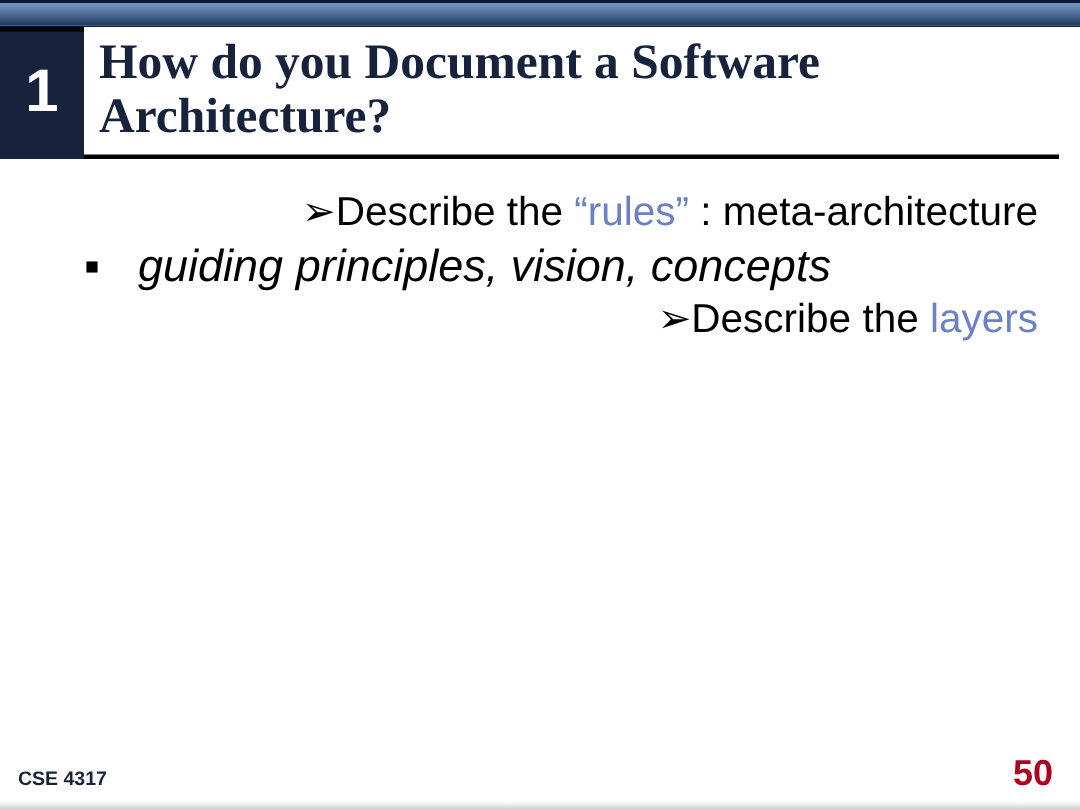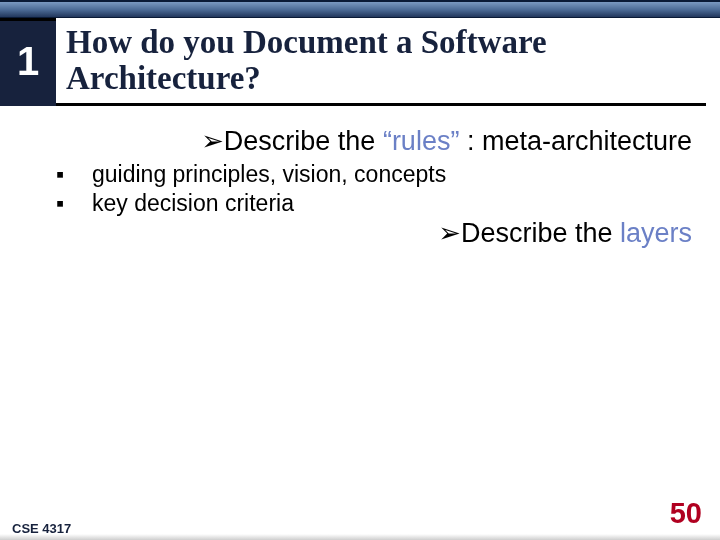--- a/index.html
+++ b/index.html
@@ -75,44 +75,45 @@
   }
   .l1 .arrow {
     display: inline-block;
     width: 22px;
     font-family: Arial, sans-serif;
   }
   .highlight {
     color: #6b80c6;
   }
   .l2 {
-    font-size: 23px;
+    font-size: 30px;
     margin-left: 50px;
     padding-left: 20px;
     text-indent: -20px;
     line-height: 1.22;
     margin-bottom: 1px;
+    font-style: italic;
   }
   .l2 .square {
     display: inline-block;
     width: 16px;
   }
   .footer-left {
     position: absolute;
-    bottom: 4px;
+    bottom: 14px;
     left: 12px;
     font-size: 13px;
     font-weight: bold;
     color: #17223d;
   }
   .footer-right {
     position: absolute;
     bottom: 10px;
     right: 18px;
-    font-size: 29px;
+    font-size: 24px;
     font-weight: bold;
     color: #b00020;
     font-family: Arial, sans-serif;
   }
   .bottom-shadow {
     position: absolute;
     bottom: 0; left: 0; right: 0;
     height: 6px;
     background: linear-gradient(180deg, rgba(0,0,0,0) 0%, rgba(60,60,60,0.25) 100%);
   }
@@ -133,23 +134,20 @@
 <div class="underline"></div>
 
 <div class="content">
 
   <div class="l1">
     <span class="arrow">➢</span><span>Describe the </span><span class="highlight">“rules”</span><span> :  meta-architecture</span>
   </div>
   <div class="l2">
     <span class="square">▪</span><span>guiding principles, vision, concepts</span>
   </div>
-  <div class="l2">
-    <span class="square">▪</span><span>key decision criteria</span>
-  </div>
 
   <div class="l1" style="margin-top:0;">
     <span class="arrow">➢</span><span>Describe the </span><span class="highlight">layers</span><span></span>
   </div>
 
 </div>
 
 <div class="footer-left">CSE 4317</div>
 <div class="footer-right">50</div>
 <div class="bottom-shadow"></div>

